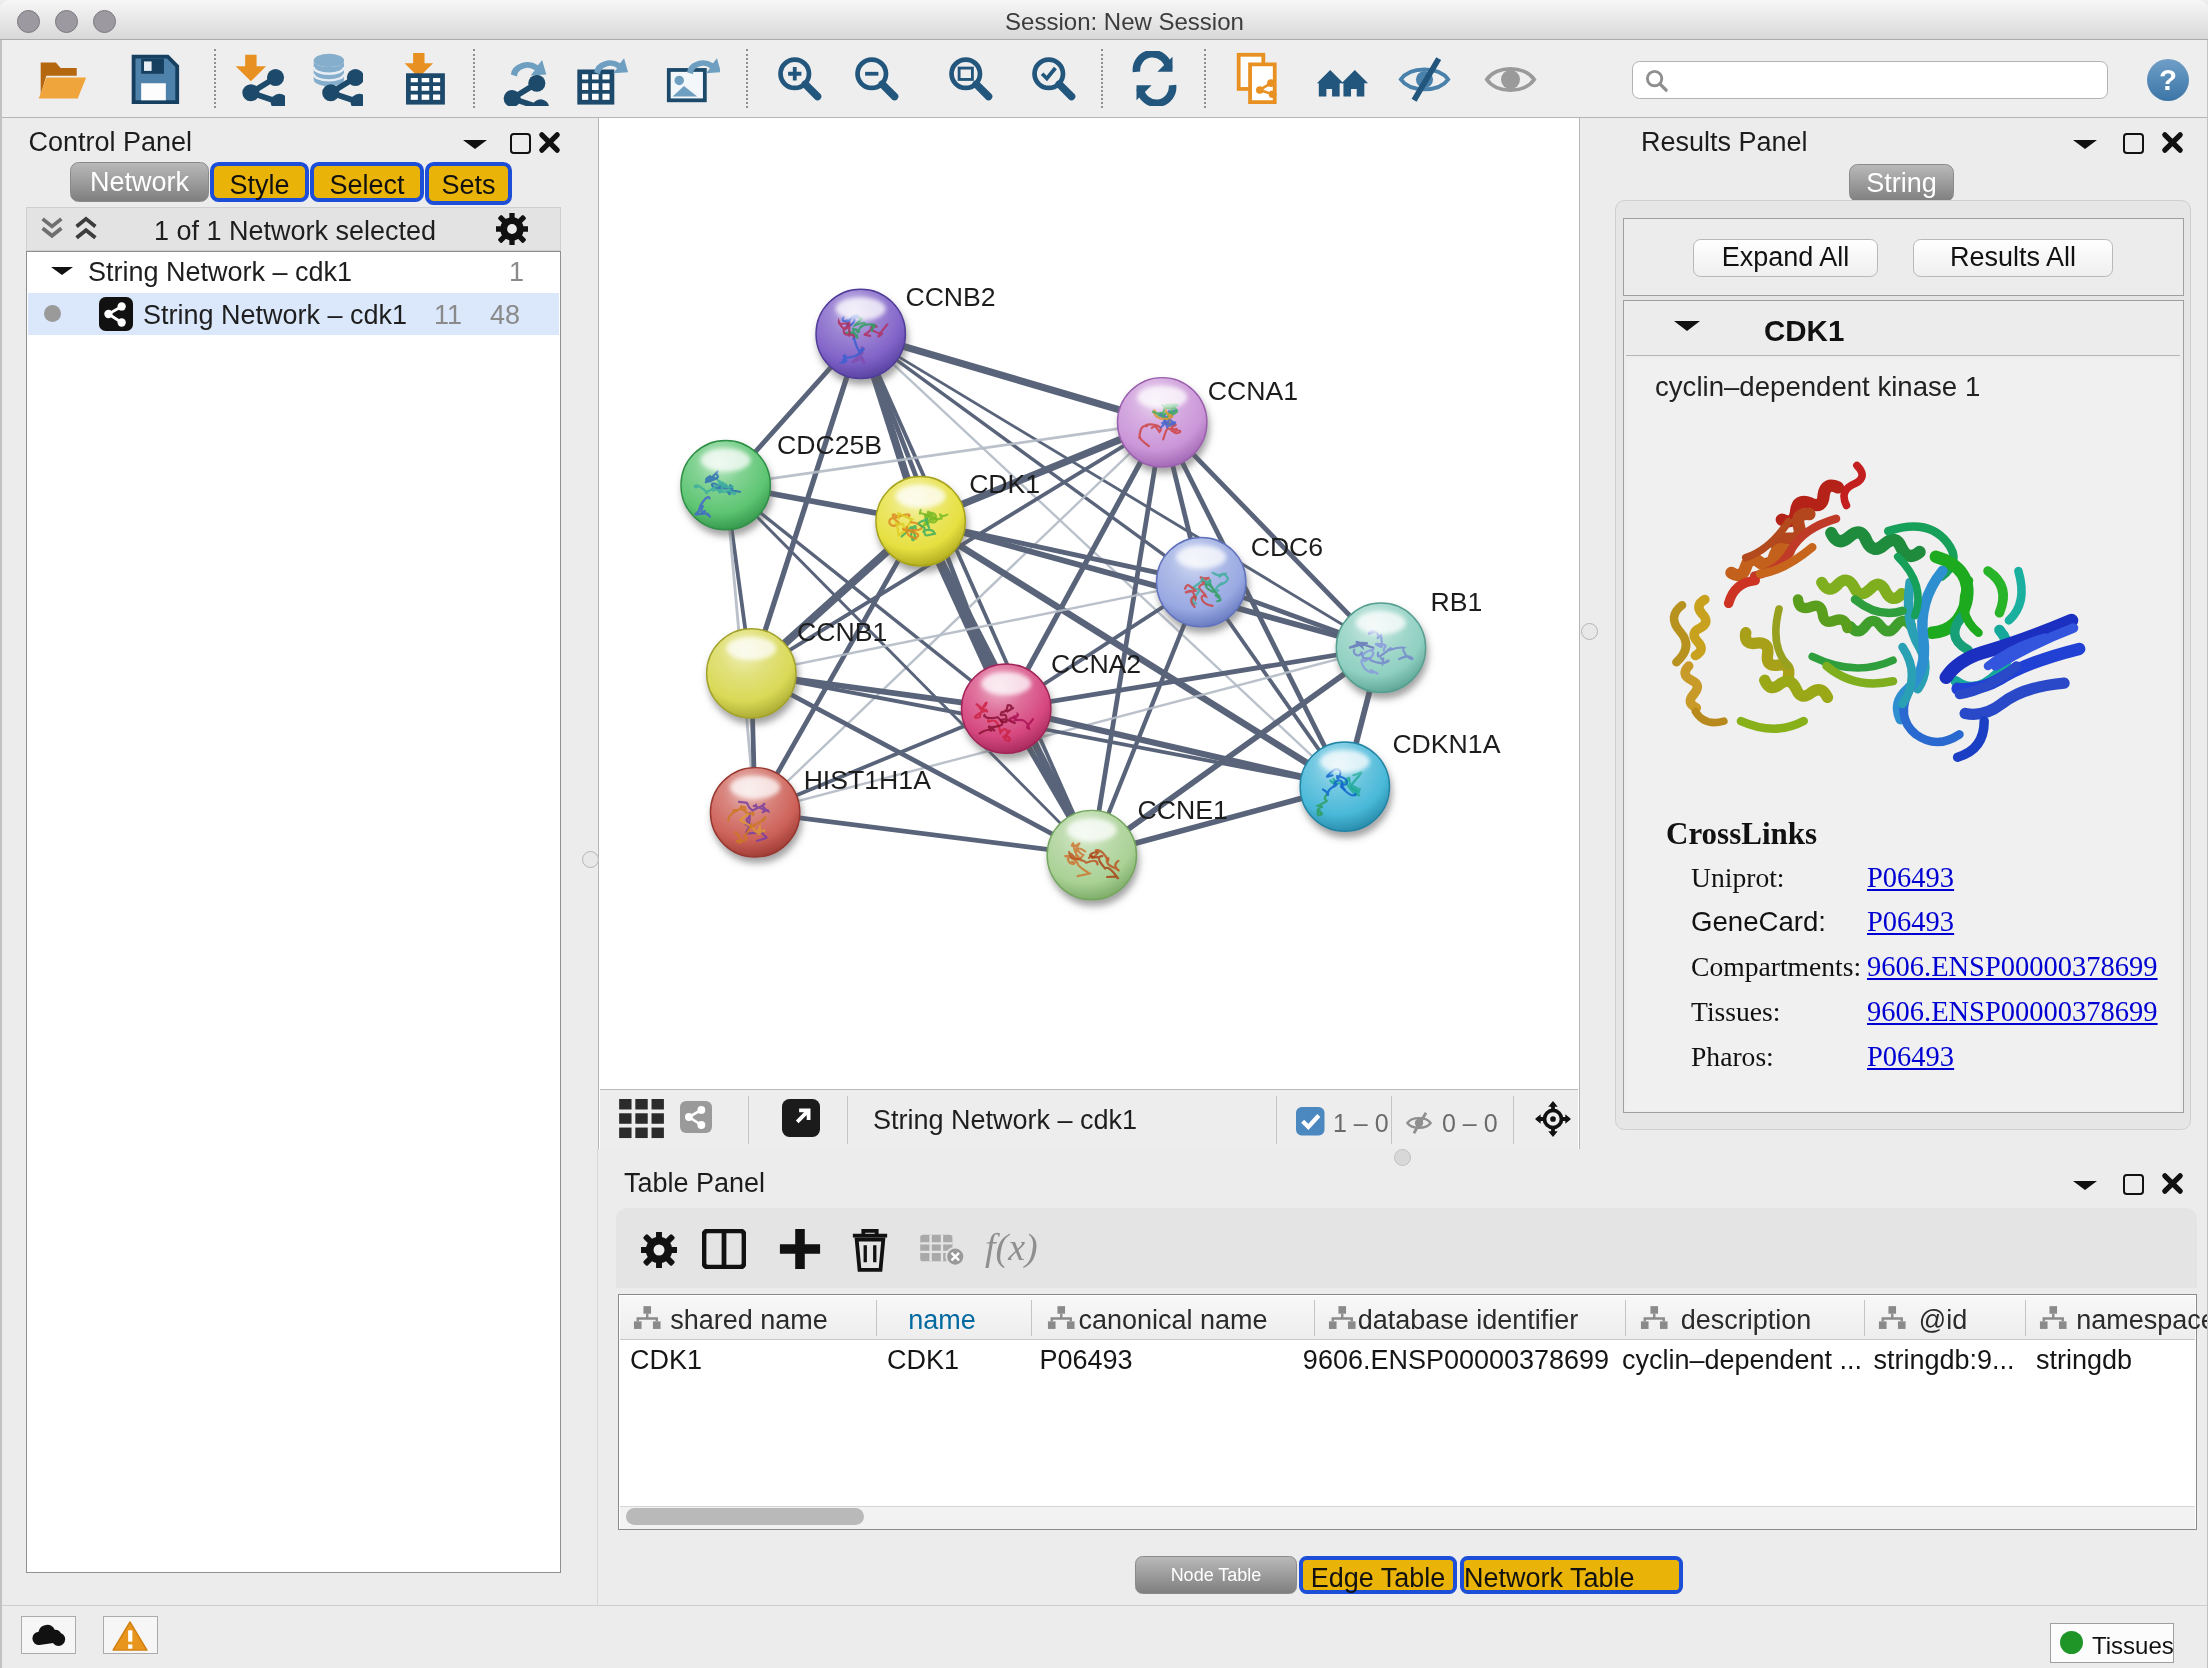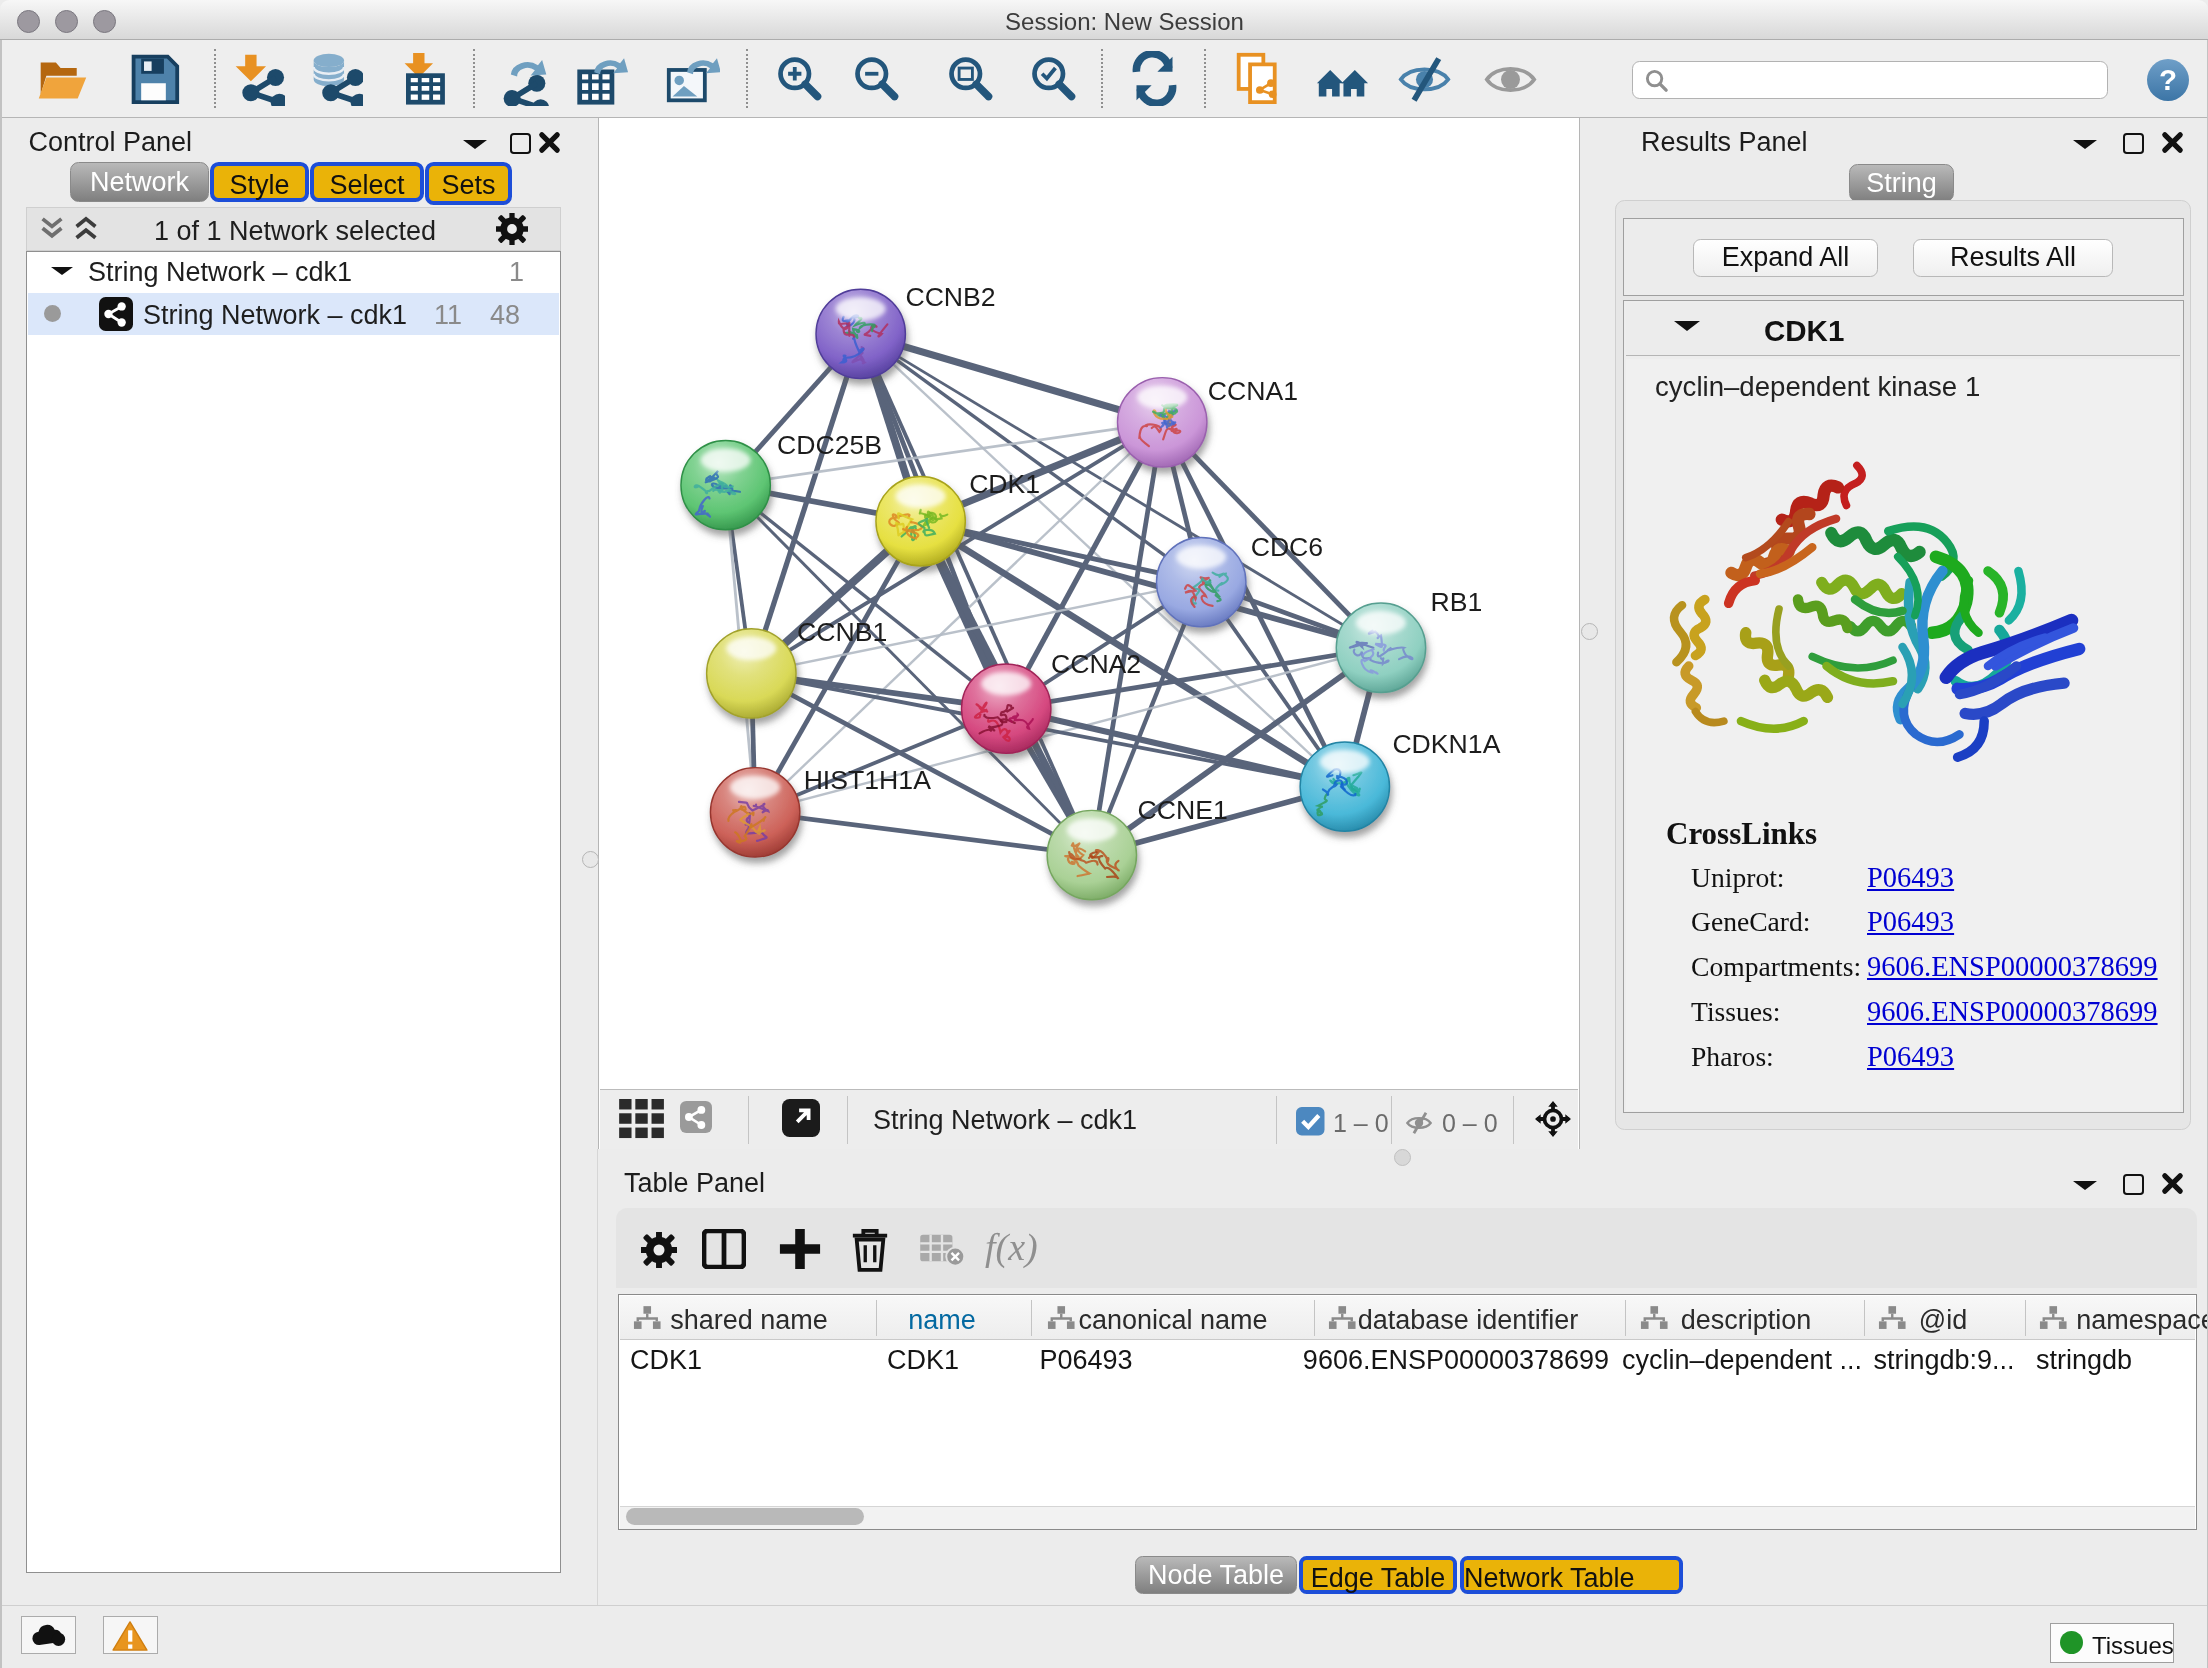--- a/index.html
+++ b/index.html
@@ -539,21 +539,21 @@
     <path d="M1995 585 q30 30 18 62" fill="none" stroke="#17a05a" stroke-width="8" stroke-linecap="round" stroke-linejoin="round" opacity="1.0"></path>
     <path d="M2070 610 q-15 35 10 55" fill="none" stroke="#1eaa1e" stroke-width="9" stroke-linecap="round" stroke-linejoin="round" opacity="1.0"></path>
     <path d="M1920 700 q30 25 70 16" fill="none" stroke="#7fae1e" stroke-width="9" stroke-linecap="round" stroke-linejoin="round" opacity="1.0"></path>
     <path d="M2000 680 q20 30 0 60" fill="none" stroke="#2aa0b4" stroke-width="9" stroke-linecap="round" stroke-linejoin="round" opacity="1.0"></path>
     <path d="M2120 700 q-30 25 -60 30" fill="none" stroke="#2a49c8" stroke-width="10" stroke-linecap="round" stroke-linejoin="round" opacity="1.0"></path>
     <path d="M2150 670 q-35 10 -60 30" fill="none" stroke="#3355dd" stroke-width="9" stroke-linecap="round" stroke-linejoin="round" opacity="1.0"></path>
   </svg>
 <div class="abs" style="left:1666px;top:816px;font-family:'Liberation Serif',serif;font-size:31px;font-weight:bold;color:#111">CrossLinks</div>
 <div class="abs" style="left:1691px;top:862px;font-family:'Liberation Serif',serif;font-size:27.6px;color:#111">Uniprot:</div>
 <div class="abs" style="left:1867px;top:862px;font-family:'Liberation Serif',serif;font-size:28.5px;color:#0000d2;text-decoration:underline">P06493</div>
-<div class="abs" style="left:1691px;top:906px;font-family:Liberation Serif, serif;font-size:27.6px;color:#111">GeneCard:</div>
+<div class="abs" style="left:1691px;top:906px;font-family:Liberation Sans, sans-serif;font-size:27.6px;color:#111">GeneCard:</div>
 <div class="abs" style="left:1867px;top:906px;font-family:'Liberation Serif',serif;font-size:28.5px;color:#0000d2;text-decoration:underline">P06493</div>
 <div class="abs" style="left:1691px;top:951px;font-family:'Liberation Serif',serif;font-size:27.6px;color:#111">Compartments:</div>
 <div class="abs" style="left:1867px;top:951px;font-family:'Liberation Serif',serif;font-size:28.5px;color:#0000d2;text-decoration:underline">9606.ENSP00000378699</div>
 <div class="abs" style="left:1691px;top:996px;font-family:'Liberation Serif',serif;font-size:27.6px;color:#111">Tissues:</div>
 <div class="abs" style="left:1867px;top:996px;font-family:'Liberation Serif',serif;font-size:28.5px;color:#0000d2;text-decoration:underline">9606.ENSP00000378699</div>
 <div class="abs" style="left:1691px;top:1041px;font-family:'Liberation Serif',serif;font-size:27.6px;color:#111">Pharos:</div>
 <div class="abs" style="left:1867px;top:1041px;font-family:'Liberation Serif',serif;font-size:28.5px;color:#0000d2;text-decoration:underline">P06493</div>
 <div class="abs panel-title" style="left:624px;top:1168px">Table Panel</div>
 <div class="abs" style="left:2073px;top:1181px;width:0;height:0;border-left:12.4px solid transparent;border-right:12.4px solid transparent;border-top:9.5px solid #111"></div>
 <div class="abs" style="left:2123px;top:1174px;width:21px;height:21px;border:2.9px solid #111;border-radius:3.8px"></div>
@@ -645,21 +645,21 @@
 <div class="abs" style="left:1994px;top:1305px;width:304px;text-align:center;font-size:27px;color:#2b2b2b">namespace</div>
 <div class="abs" style="left:457px;top:1345px;width:418px;text-align:center;font-size:27px;color:#151515">CDK1</div>
 <div class="abs" style="left:714px;top:1345px;width:418px;text-align:center;font-size:27px;color:#151515">CDK1</div>
 <div class="abs" style="left:877px;top:1345px;width:418px;text-align:center;font-size:27px;color:#151515">P06493</div>
 <div class="abs" style="left:1247px;top:1345px;width:418px;text-align:center;font-size:27px;color:#151515">9606.ENSP00000378699</div>
 <div class="abs" style="left:1533px;top:1345px;width:418px;text-align:center;font-size:27px;color:#151515">cyclin–dependent ...</div>
 <div class="abs" style="left:1735px;top:1345px;width:418px;text-align:center;font-size:27px;color:#151515">stringdb:9...</div>
 <div class="abs" style="left:1875px;top:1345px;width:418px;text-align:center;font-size:27px;color:#151515">stringdb</div>
 <div class="abs" style="left:620px;top:1506px;width:1575px;height:23px;background:#f2f2f2;border-top:1px solid #d5d5d5"></div>
 <div class="abs" style="left:626px;top:1508px;width:238px;height:17px;background:#b9b9b9;border-radius:8.6px"></div>
-<div class="abs graybtn" style="left:1135px;top:1556px;width:162px;height:38px;border-radius:7.6px;font-size:27px;text-align:center;line-height:36px">Node Table</div>
+<div class="abs graybtn" style="left:1135px;top:1556px;width:162px;height:38px;border-radius:7.6px;font-size:18px;text-align:center;line-height:36px">Node Table</div>
 <div class="abs whitetab" style="left:1299px;top:1556px;width:158px;height:38px;border-radius:7.6px;font-size:27px;text-align:center;line-height:36px">Edge Table</div>
 <div class="abs whitetab" style="left:1460px;top:1556px;width:223px;height:38px;border-radius:7.6px;font-size:27px;text-align:left;line-height:36px">Network Table</div>
 <div class="abs" style="left:0;top:1605px;width:2208px;height:63px;background:#ececec;border-top:1.9px solid #cfcfcf"></div>
 <div class="abs" style="left:21px;top:1616px;width:55px;height:38px;background:#f6f6f6;border:1.9px solid #ababab"></div>
 <svg class="abs" style="left:29.5px;top:1624px" width="38" height="23" viewBox="0 0 40 24">
     <path d="M10 22 a7 7 0 0 1 -1 -14 a9 9 0 0 1 17 -2 a7 7 0 0 1 4 13 z" fill="#111"></path>
     <circle cx="30" cy="16" r="7" fill="#111"></circle>
   </svg>
 <div class="abs" style="left:103px;top:1616px;width:55px;height:38px;background:#f6f6f6;border:1.9px solid #ababab"></div>
 <svg class="abs" style="left:111px;top:1620px" width="38" height="32" viewBox="0 0 40 34">

